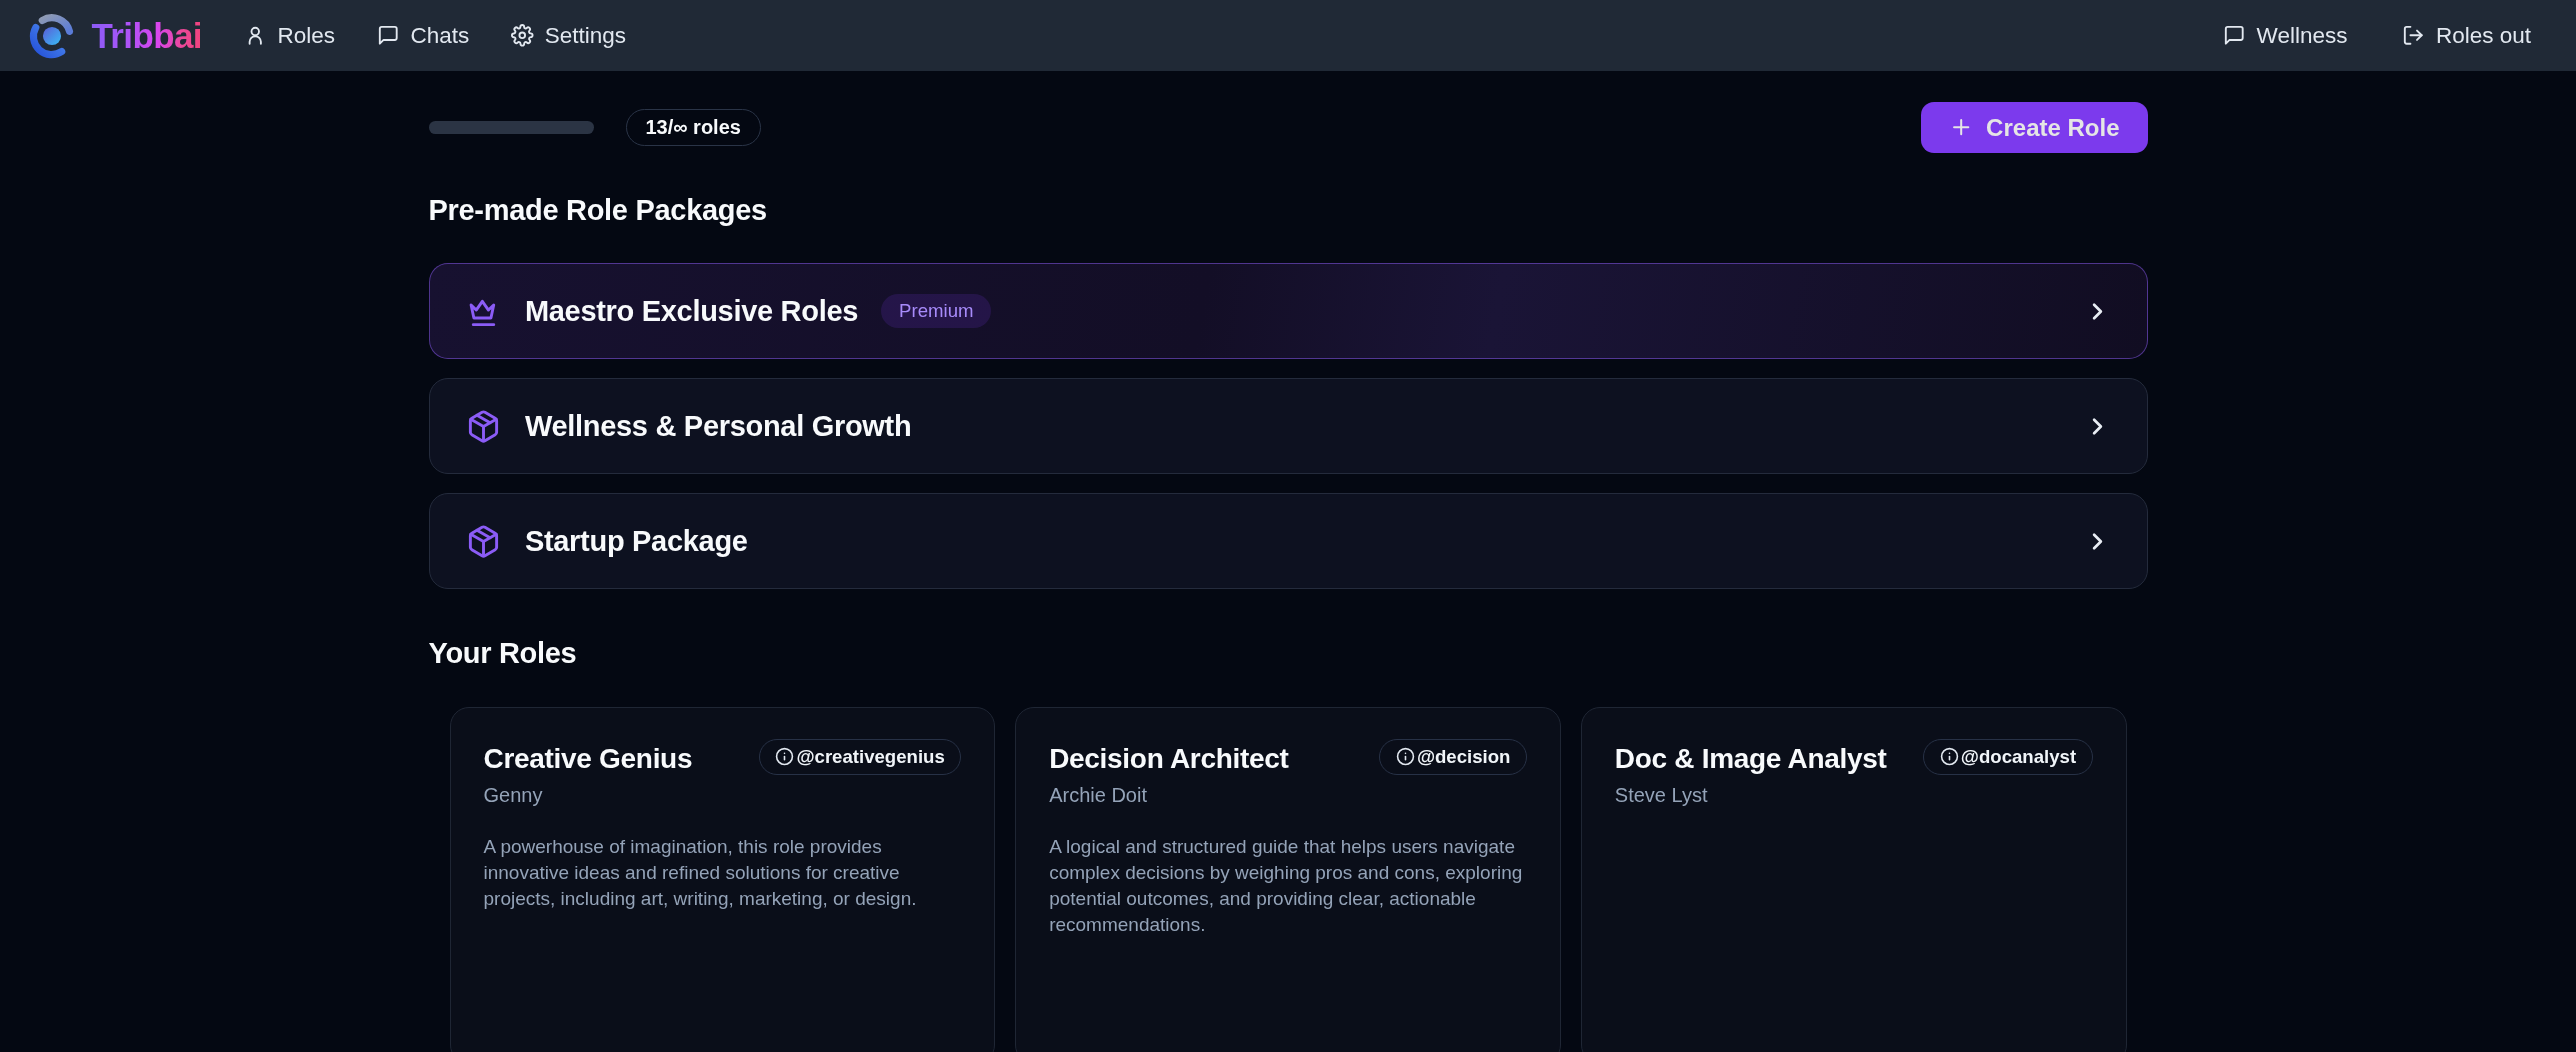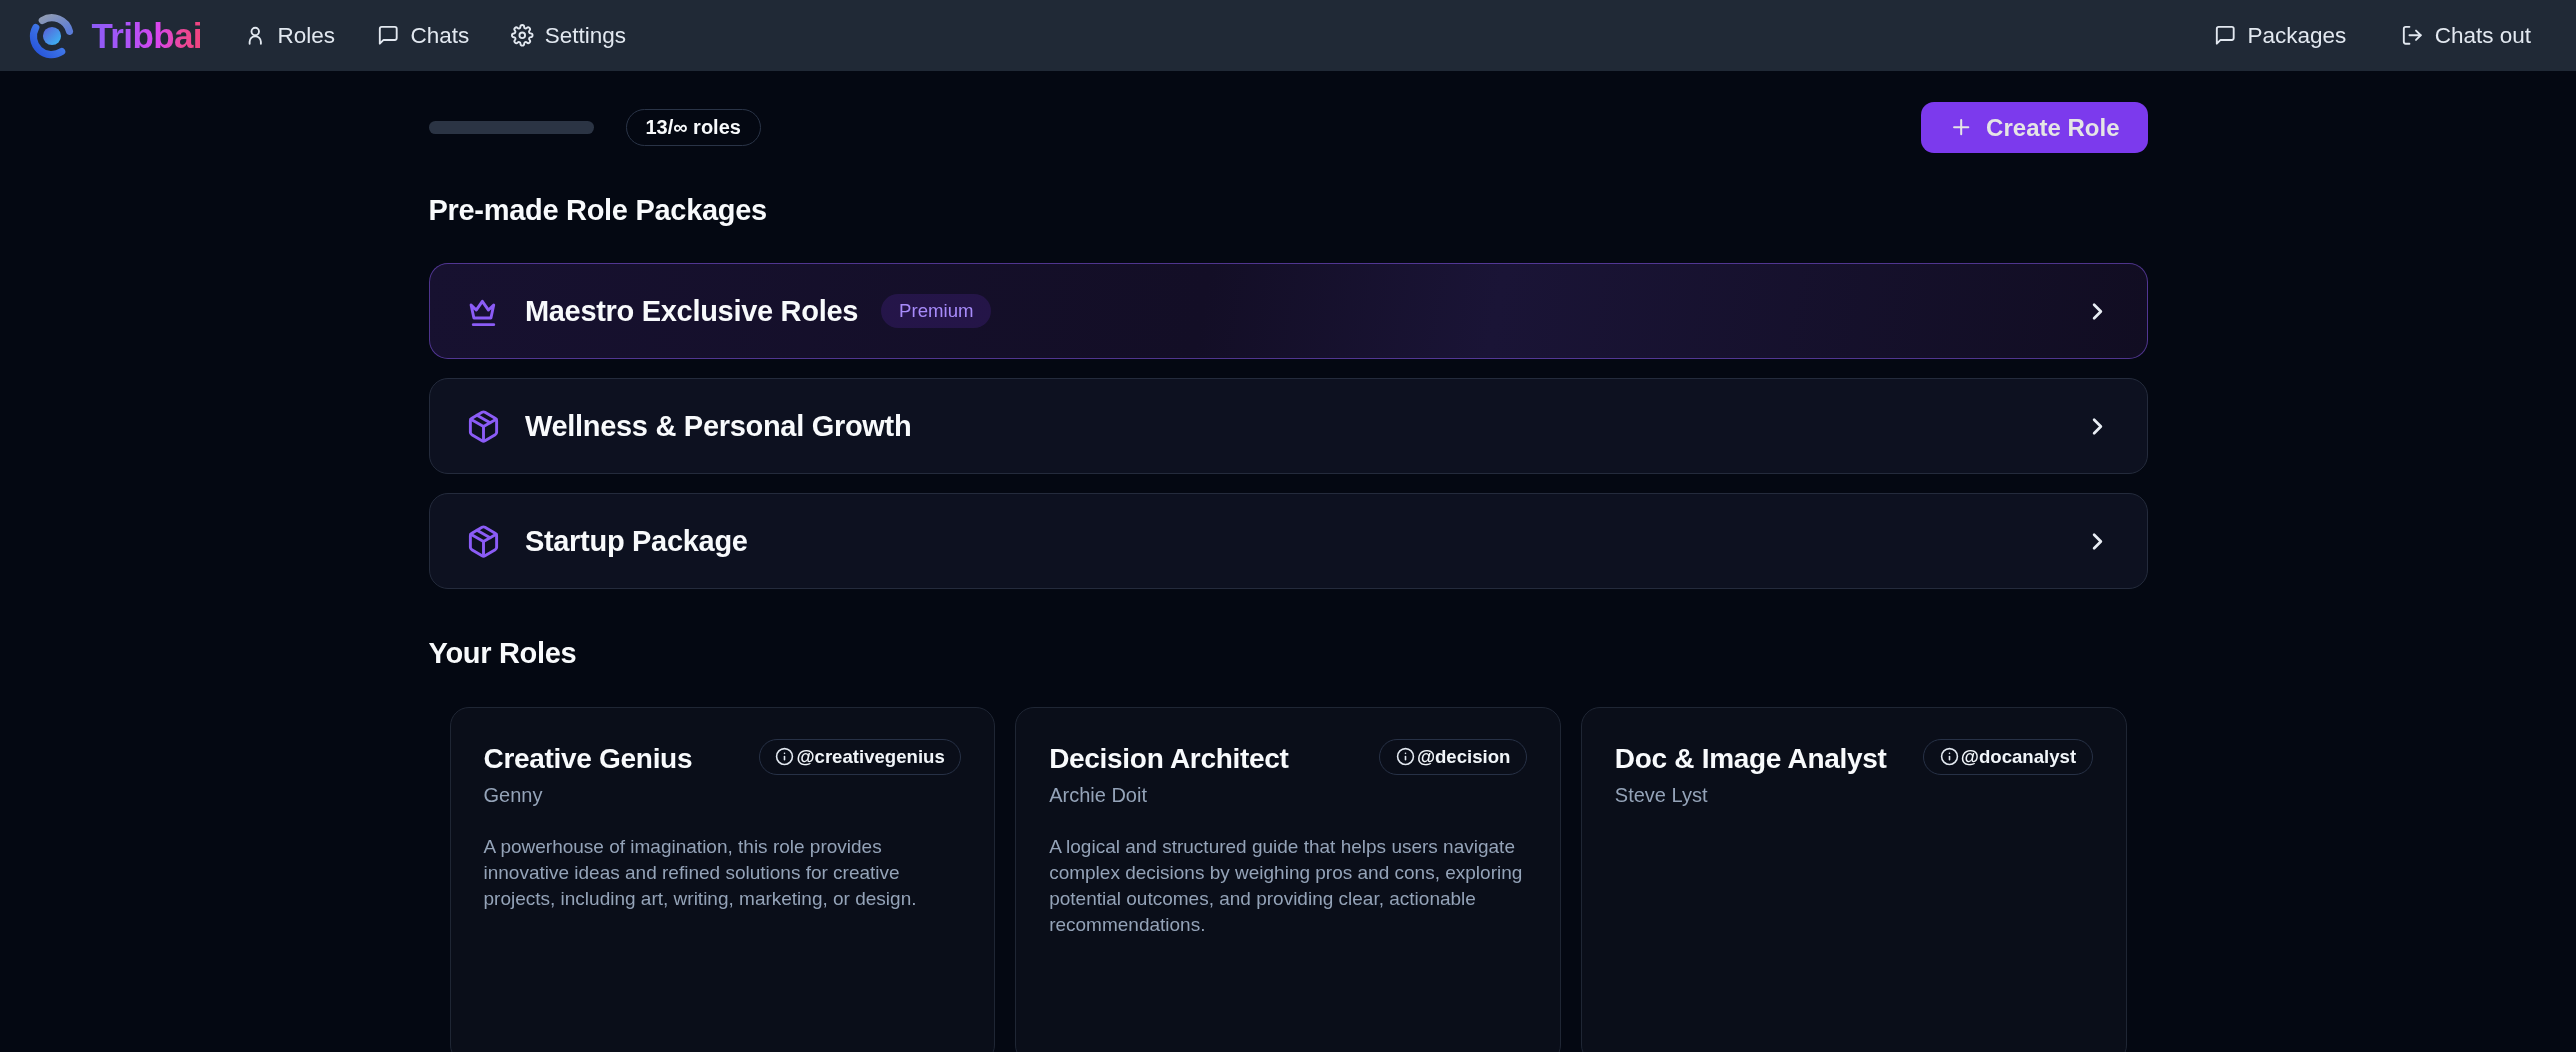--- a/index.html
+++ b/index.html
@@ -183,31 +183,31 @@
     </div>
   </div>
 
   <div class="header-right">
     <div class="nav-item">
       <span class="ic">
         <svg width="22.5" height="22.5" viewBox="0 0 24 24" fill="none" stroke="currentColor" stroke-width="2" stroke-linecap="round" stroke-linejoin="round">
             <path d="M21 15a2 2 0 0 1-2 2H7l-4 4V5a2 2 0 0 1 2-2h14a2 2 0 0 1 2 2z"></path>
           </svg>
       </span>
-      <span>Packages</span>
+      <span>Wellness</span>
     </div>
     <div class="nav-item">
       <span class="ic">
         <svg width="22.5" height="22.5" viewBox="0 0 24 24" fill="none" stroke="currentColor" stroke-width="2" stroke-linecap="round" stroke-linejoin="round">
             <path d="M9 21H5a2 2 0 0 1-2-2V5a2 2 0 0 1 2-2h4"></path>
             <polyline points="16 17 21 12 16 7"></polyline>
             <line x1="21" y1="12" x2="9" y2="12"></line>
           </svg>
       </span>
-      <span>Chats out</span>
+      <span>Roles out</span>
     </div>
   </div>
 </div>
 
 <div class="main">
 
   <div class="toolbar">
     <div class="progress-track"></div>
     <div class="count-pill">13/∞ roles</div>
     <button class="create-btn">

